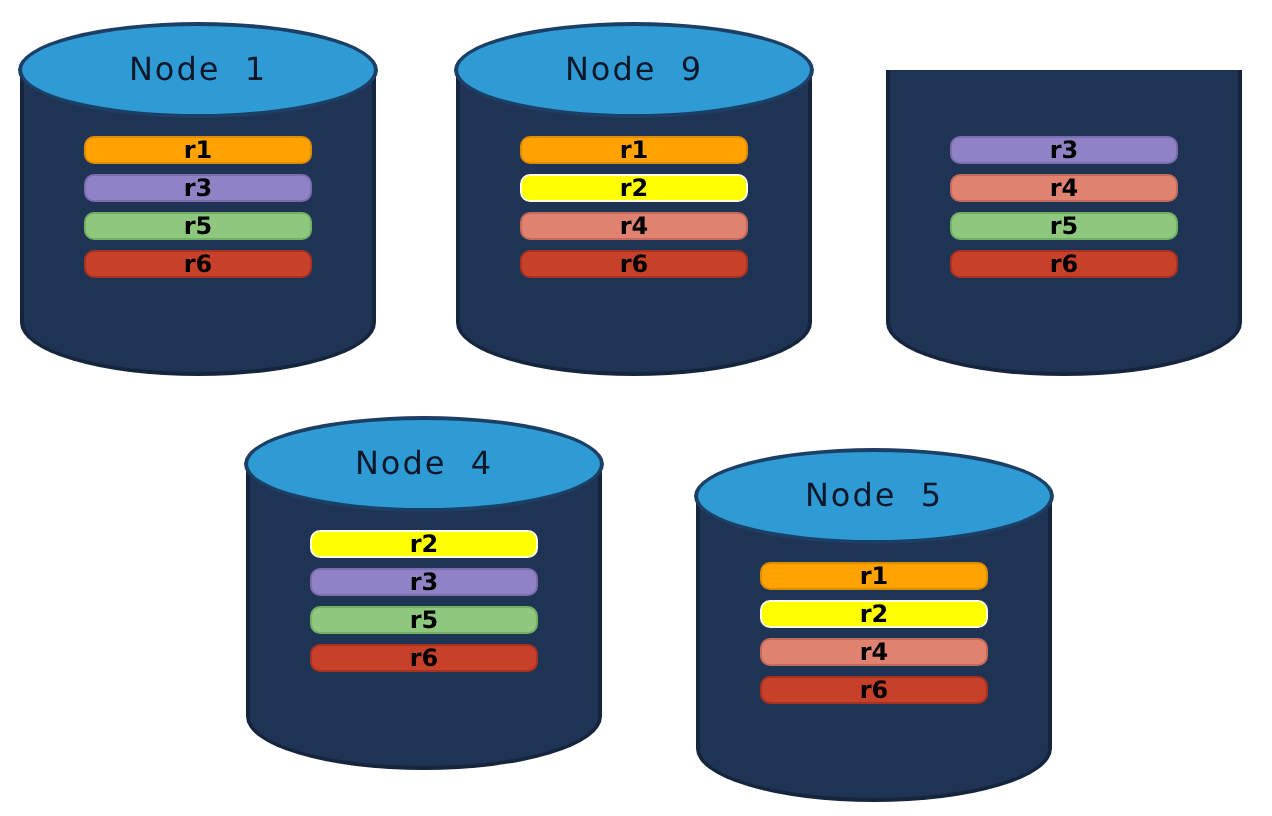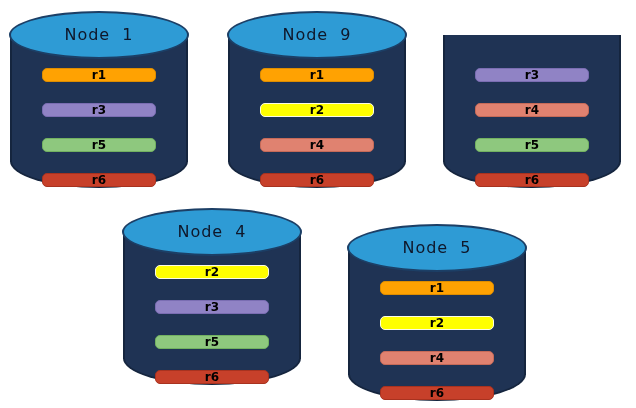--- a/index.html
+++ b/index.html
@@ -26,21 +26,21 @@
     border-radius: 50%;
     box-sizing: border-box;
     display: flex; align-items: center; justify-content: center;
   }
   .node-label {
     color: #0f172a; font-size: 16px; letter-spacing: 1px;
     white-space: pre; margin-top: -2px;
   }
   .bars {
     position: absolute; left: 33px; width: 114px; top: 57px;
-    display: flex; flex-direction: column; gap: 21px;
+    display: flex; flex-direction: column; gap: 5px;
   }
   .bar {
     height: 14px; border-radius: 5px;
     border: 1px solid rgba(0,0,0,0.25);
     box-sizing: border-box;
     display: flex; align-items: center; justify-content: center;
     font-size: 12px; font-weight: bold; color: #000000;
     line-height: 1;
   }
   

